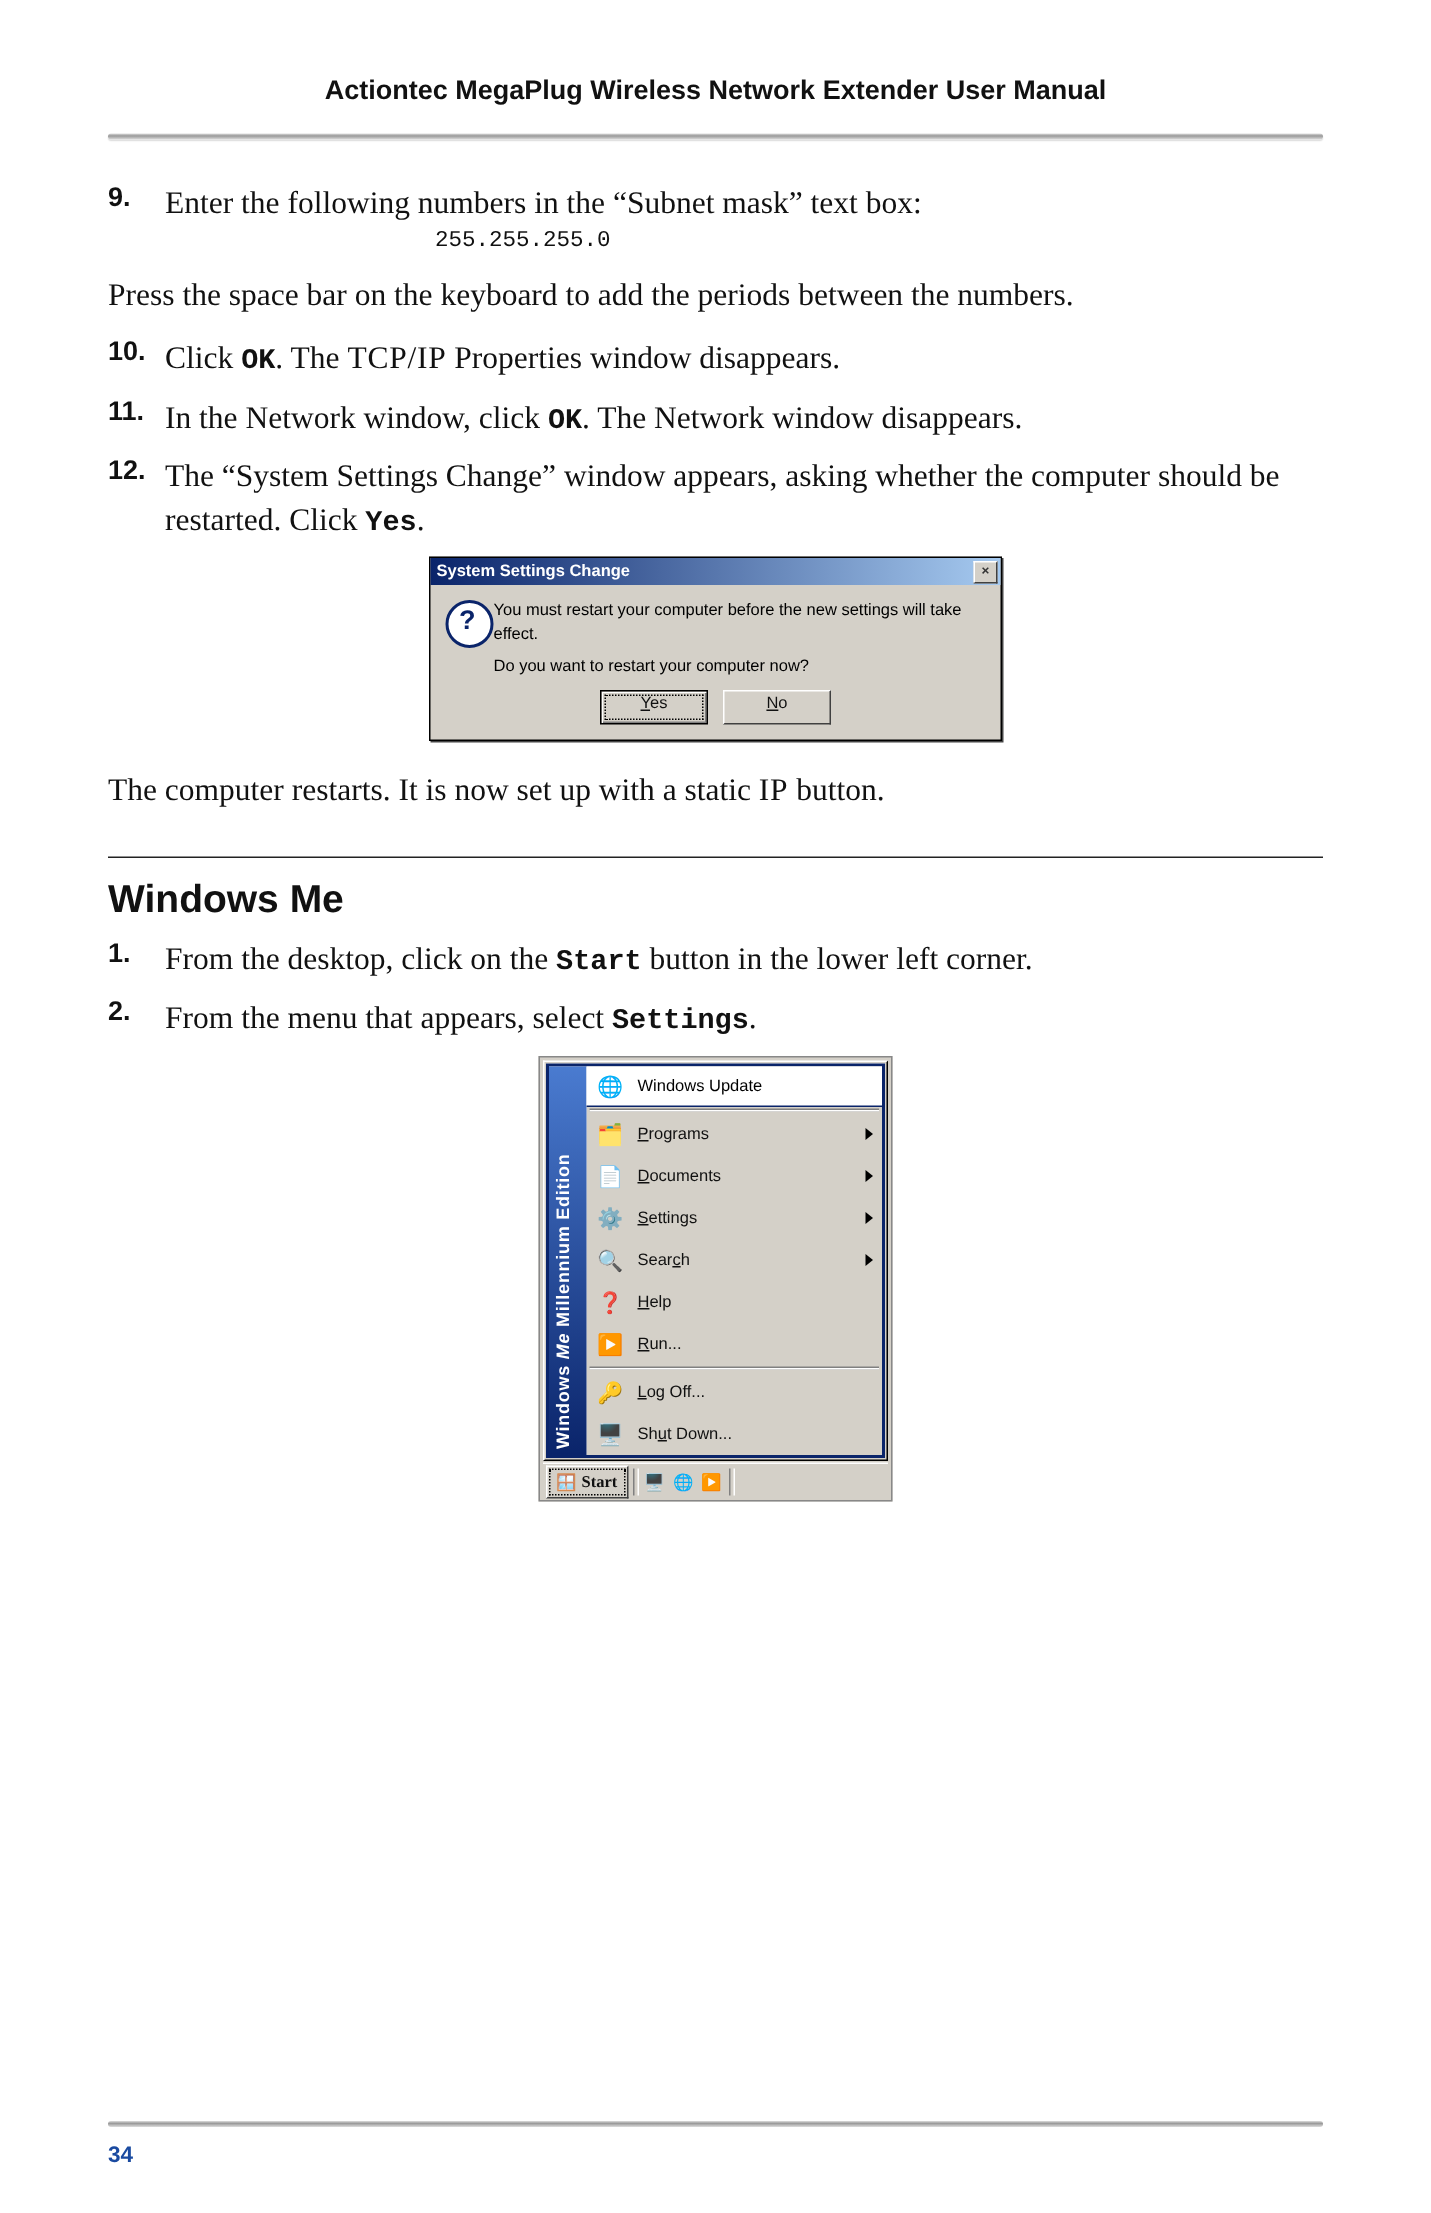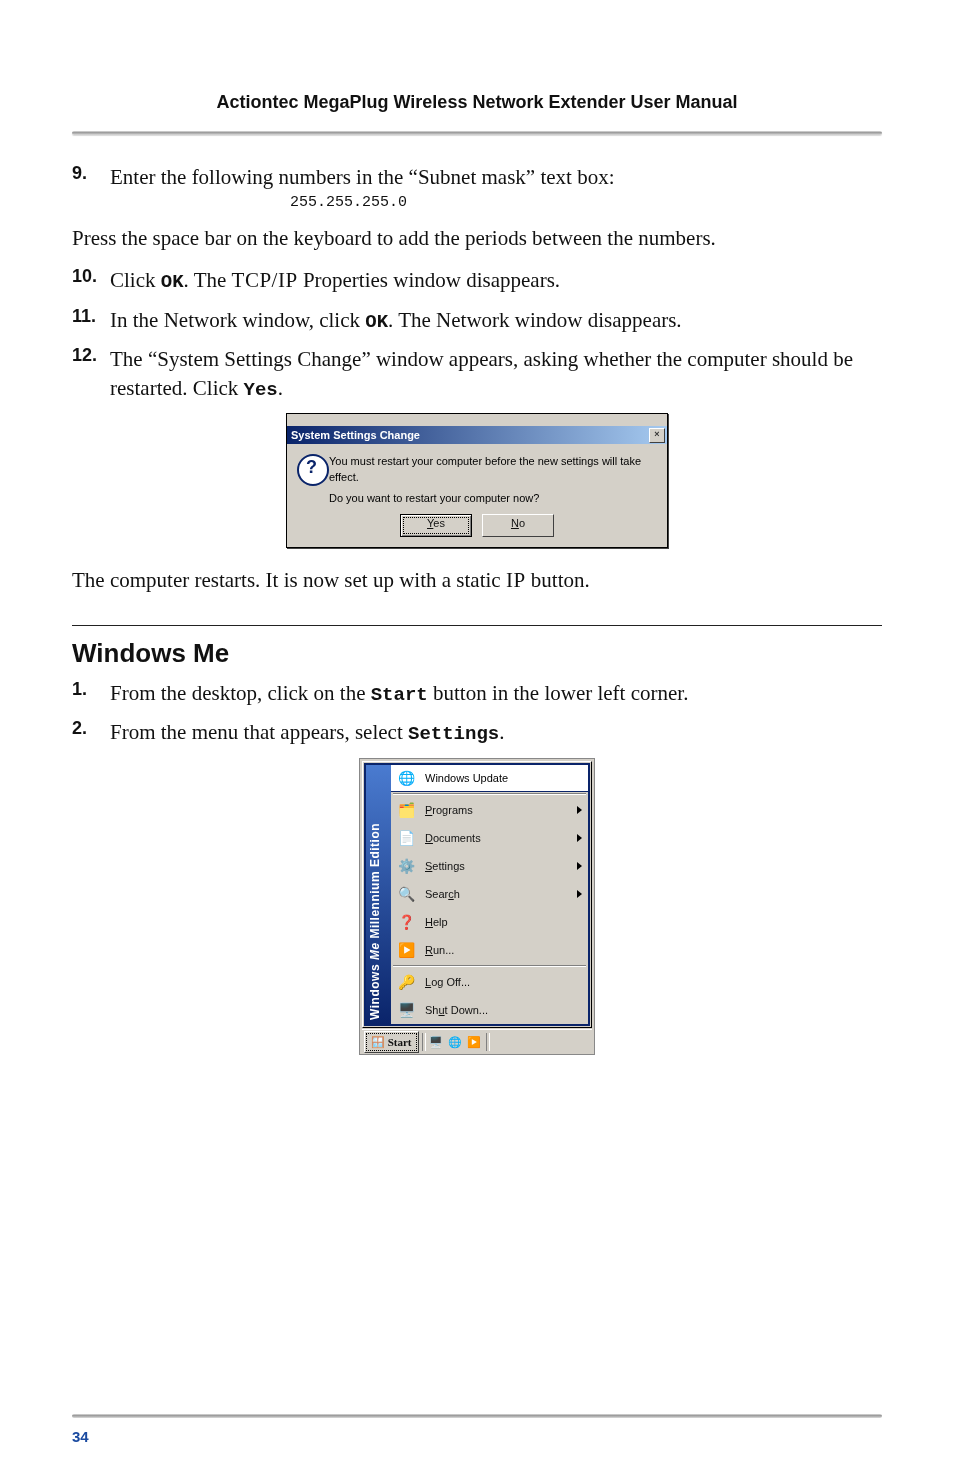--- a/index.html
+++ b/index.html
@@ -15,21 +15,20 @@
     box-sizing: border-box;
     min-height: 1475px;
     position: relative;
   }
   .header {
     text-align: center;
     font-family: "Myriad Pro", "Helvetica Neue", Arial, sans-serif;
     font-weight: 700;
     font-size: 18px;
     padding-bottom: 18px;
-    margin-top: 42px;
   }
   .header-rule {
     border: none;
     height: 4px;
     background: linear-gradient(to bottom, #ddd 0%, #999 40%, #ddd 100%);
     margin: 0 0 28px 0;
     border-radius: 2px;
     box-shadow: 0 1px 1px rgba(0,0,0,0.15);
   }
   .step {
@@ -98,21 +97,20 @@
   }
   .win-titlebar {
     height: 18px;
     background: linear-gradient(to right, #0a246a, #a6caf0);
     color: #fff;
     display: flex;
     align-items: center;
     justify-content: space-between;
     padding: 0 2px 0 4px;
     font-weight: 700;
-    margin-top: 12px;
   }
   .win-close {
     width: 14px;
     height: 13px;
     background: #d4d0c8;
     border: 1px solid #fff;
     border-right-color:#404040;
     border-bottom-color:#404040;
     font-size: 9px;
     line-height: 11px;

